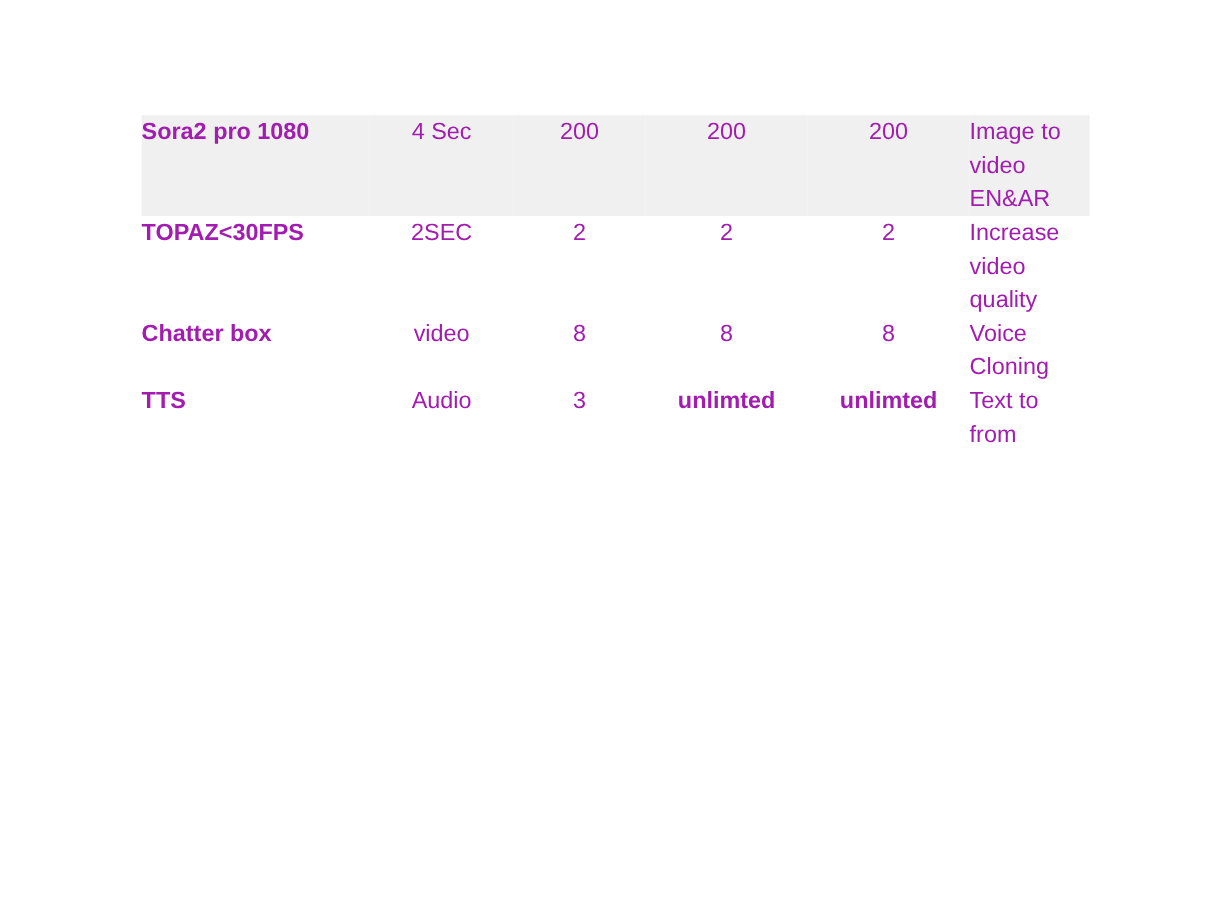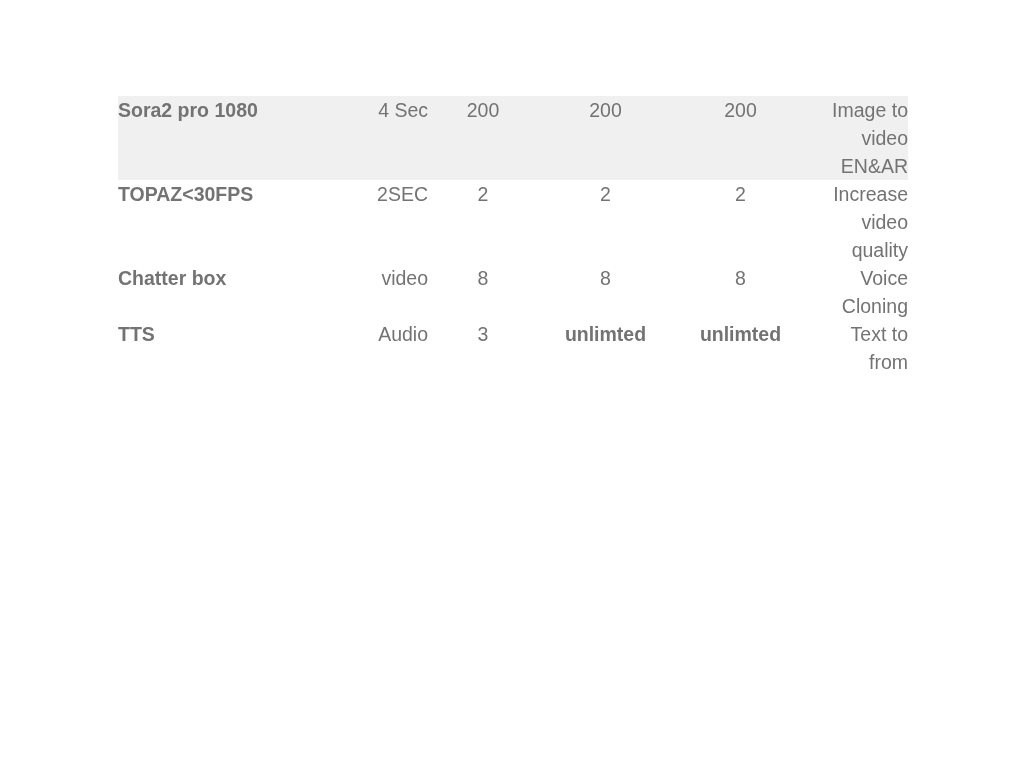--- a/index.html
+++ b/index.html
@@ -26,42 +26,42 @@
     width: 790px;
   }
   table.feature-table {
     border-collapse: collapse;
     width: 790px;
     table-layout: fixed;
   }
   table.feature-table td {
     padding: 0;
     vertical-align: top;
-    color: #737373;
+    color: #a21caf;
     font-size: 19.5px;
     line-height: 28px;
   }
   tr.shaded td {
     background: #f0f0f0;
   }
   tr.plain td {
     background: #ffffff;
     margin-left: 35px;
   }
   td.c-name {
     width: 190px;
     font-weight: bold;
     text-align: left;
     padding-left: 8px;
     padding-top: 9px;
     padding-bottom: 9px;
   }
   td.c-dur {
     width: 120px;
-    text-align: right;
+    text-align: center;
     padding-top: 9px;
     padding-bottom: 9px;
   }
   td.c-n1 {
     width: 110px;
     text-align: center;
     padding-top: 9px;
     padding-bottom: 9px;
   }
   td.c-n2 {
@@ -71,21 +71,21 @@
     padding-bottom: 9px;
   }
   td.c-n3 {
     width: 135px;
     text-align: center;
     padding-top: 9px;
     padding-bottom: 9px;
   }
   td.c-desc {
     width: 100px;
-    text-align: right;
+    text-align: left;
     padding-top: 9px;
     padding-bottom: 9px;
     padding-left: 2px;
     padding-right: 2px;
   }
   .green {
     color: #76a83c;
     font-weight: bold;
   }
 </style>

